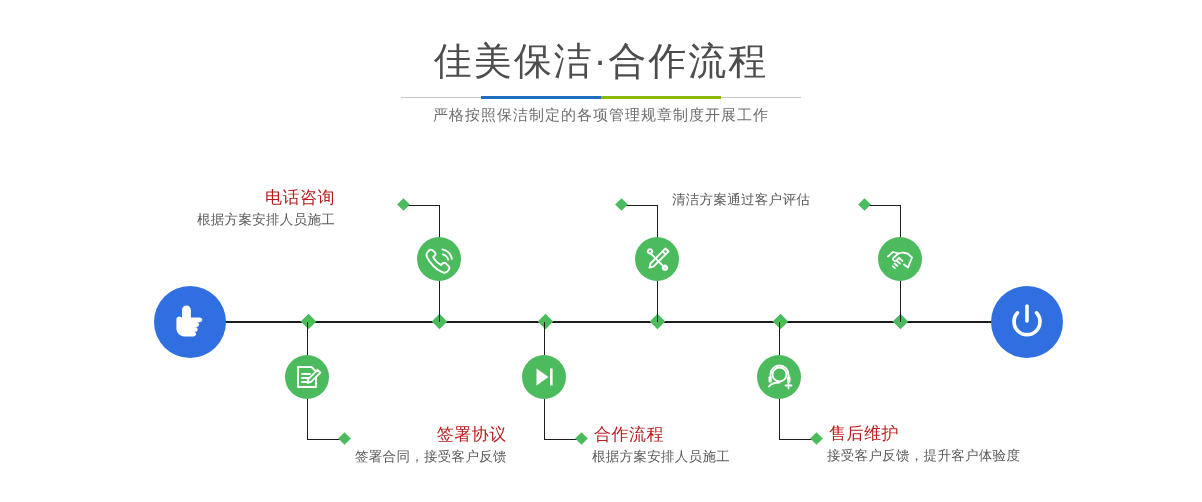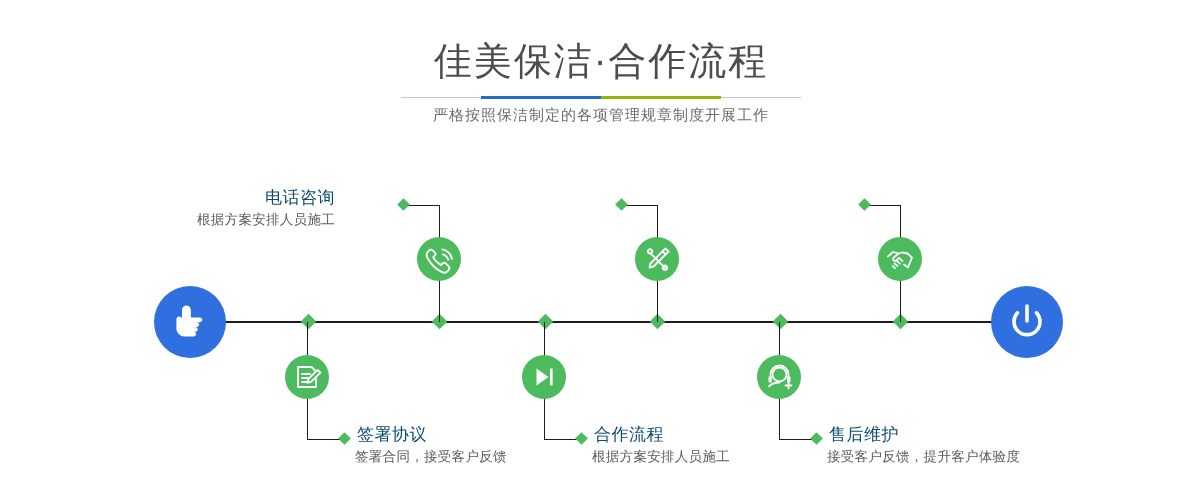--- a/index.html
+++ b/index.html
@@ -48,21 +48,21 @@
   .vline{position:absolute;width:1px;background:#1d1d1d;}
   .hline{position:absolute;height:1px;background:#1d1d1d;}
 
   .node{
     position:absolute;width:44px;height:44px;border-radius:50%;
     background:#4cbb5e;
   }
   .node svg{position:absolute;left:0;top:0;}
 
   .lbl{position:absolute;white-space:nowrap;}
-  .lbl .lt{font-size:17px;color:#0c4a6e;line-height:20px;letter-spacing:.5px;}
+  .lbl .lt{font-size:17px;color:#b91c1c;line-height:20px;letter-spacing:.5px;}
   .lbl .ls{font-size:13.5px;color:#5a5a5a;line-height:18px;letter-spacing:.3px;margin-top:3px;}
   .lbl.up{text-align:right;}
   .lbl.dn{text-align:left;}
   .lbl.dn .lt{padding-left:2px;}
 </style>
 </head>
 <body>
 
 <div class="stage">
 
@@ -127,21 +127,21 @@
     <svg width="44" height="44" viewBox="0 0 44 44">
       <g fill="none" stroke="#ffffff" stroke-width="1.9" stroke-linejoin="round" stroke-linecap="round">
         <path d="M13 12h13.5l4.5 4.5V32H13z"></path>
         <line x1="17" y1="19" x2="25" y2="19"></line>
         <line x1="17" y1="23" x2="25" y2="23"></line>
         <line x1="17" y1="27" x2="22" y2="27"></line>
         <path d="M32.6 14.8l-9.3 9.3-.8 3.6 3.6-.8 9.3-9.3z" fill="#4cbb5e"></path>
       </g>
     </svg>
   </div>
-  <div class="lbl dn" style="left:355px;top:425px;">
+  <div class="lbl dn" style="left:355px;top:425px;text-align:right;">
     <div class="lt">签署协议</div>
     <div class="ls">签署合同，接受客户反馈</div>
   </div>
 
   <div class="vline" style="left:657px;top:205px;height:117px;"></div>
   <div class="hline" style="left:622px;top:205px;width:36px;"></div>
   <div class="diamond" style="left:617px;top:200px;width:9px;height:9px;"></div>
   <div class="node" style="left:635px;top:237px;">
     <svg width="44" height="44" viewBox="0 0 44 44">
       <g fill="none" stroke="#ffffff" stroke-width="1.9" stroke-linejoin="round" stroke-linecap="round">
@@ -179,36 +179,37 @@
         <path d="M10 19.5l5-4.5 5.5 1.5 4-1 5 1 4.5 4-4 10-4-3"></path>
         <path d="M20.5 16.5l-5 4.3a1.9 1.9 0 0 0 2.5 2.8l3.2-2.6"></path>
         <path d="M21 21l3.5 3"></path>
         <path d="M19 24l3 2.6"></path>
         <path d="M16.5 26.5l2.8 2.4"></path>
         <path d="M14.8 29.2l2.2 1.9"></path>
       </g>
     </svg>
   </div>
   <div class="lbl up" style="right:292px;top:188px;">
+    <div class="ls">清洁方案通过客户评估</div>
   </div>
 
   <div class="vline" style="left:779px;top:322px;height:117px;"></div>
   <div class="hline" style="left:779px;top:439px;width:37px;"></div>
   <div class="diamond" style="left:812px;top:434px;width:9px;height:9px;"></div>
   <div class="node" style="left:757px;top:355px;">
     <svg width="44" height="44" viewBox="0 0 44 44">
       <g fill="none" stroke="#ffffff" stroke-width="1.8" stroke-linejoin="round" stroke-linecap="round">
         <path d="M22.5 12.5a7 7 0 1 0 0 14 7 7 0 0 0 0-14z"></path>
         <path d="M13.5 22.5v-3a9 9 0 0 1 18 0v3"></path>
         <path d="M31 22.5h1.6v4H31z"></path>
         <path d="M13.8 22.5h-1.4v4h1.4z"></path>
         <path d="M12 31.5c1.8-2.5 5.5-4 10.5-4"></path>
         <line x1="28.5" y1="30.5" x2="34.5" y2="30.5"></line>
         <line x1="31.5" y1="27.5" x2="31.5" y2="33.5"></line>
       </g>
     </svg>
   </div>
-  <div class="lbl dn" style="left:827px;top:425px;">
+  <div class="lbl dn" style="left:827px;top:425px;font-family:Liberation Mono, monospace;">
     <div class="lt">售后维护</div>
     <div class="ls">接受客户反馈，提升客户体验度</div>
   </div>
 
 </div>
 
 </body></html>

